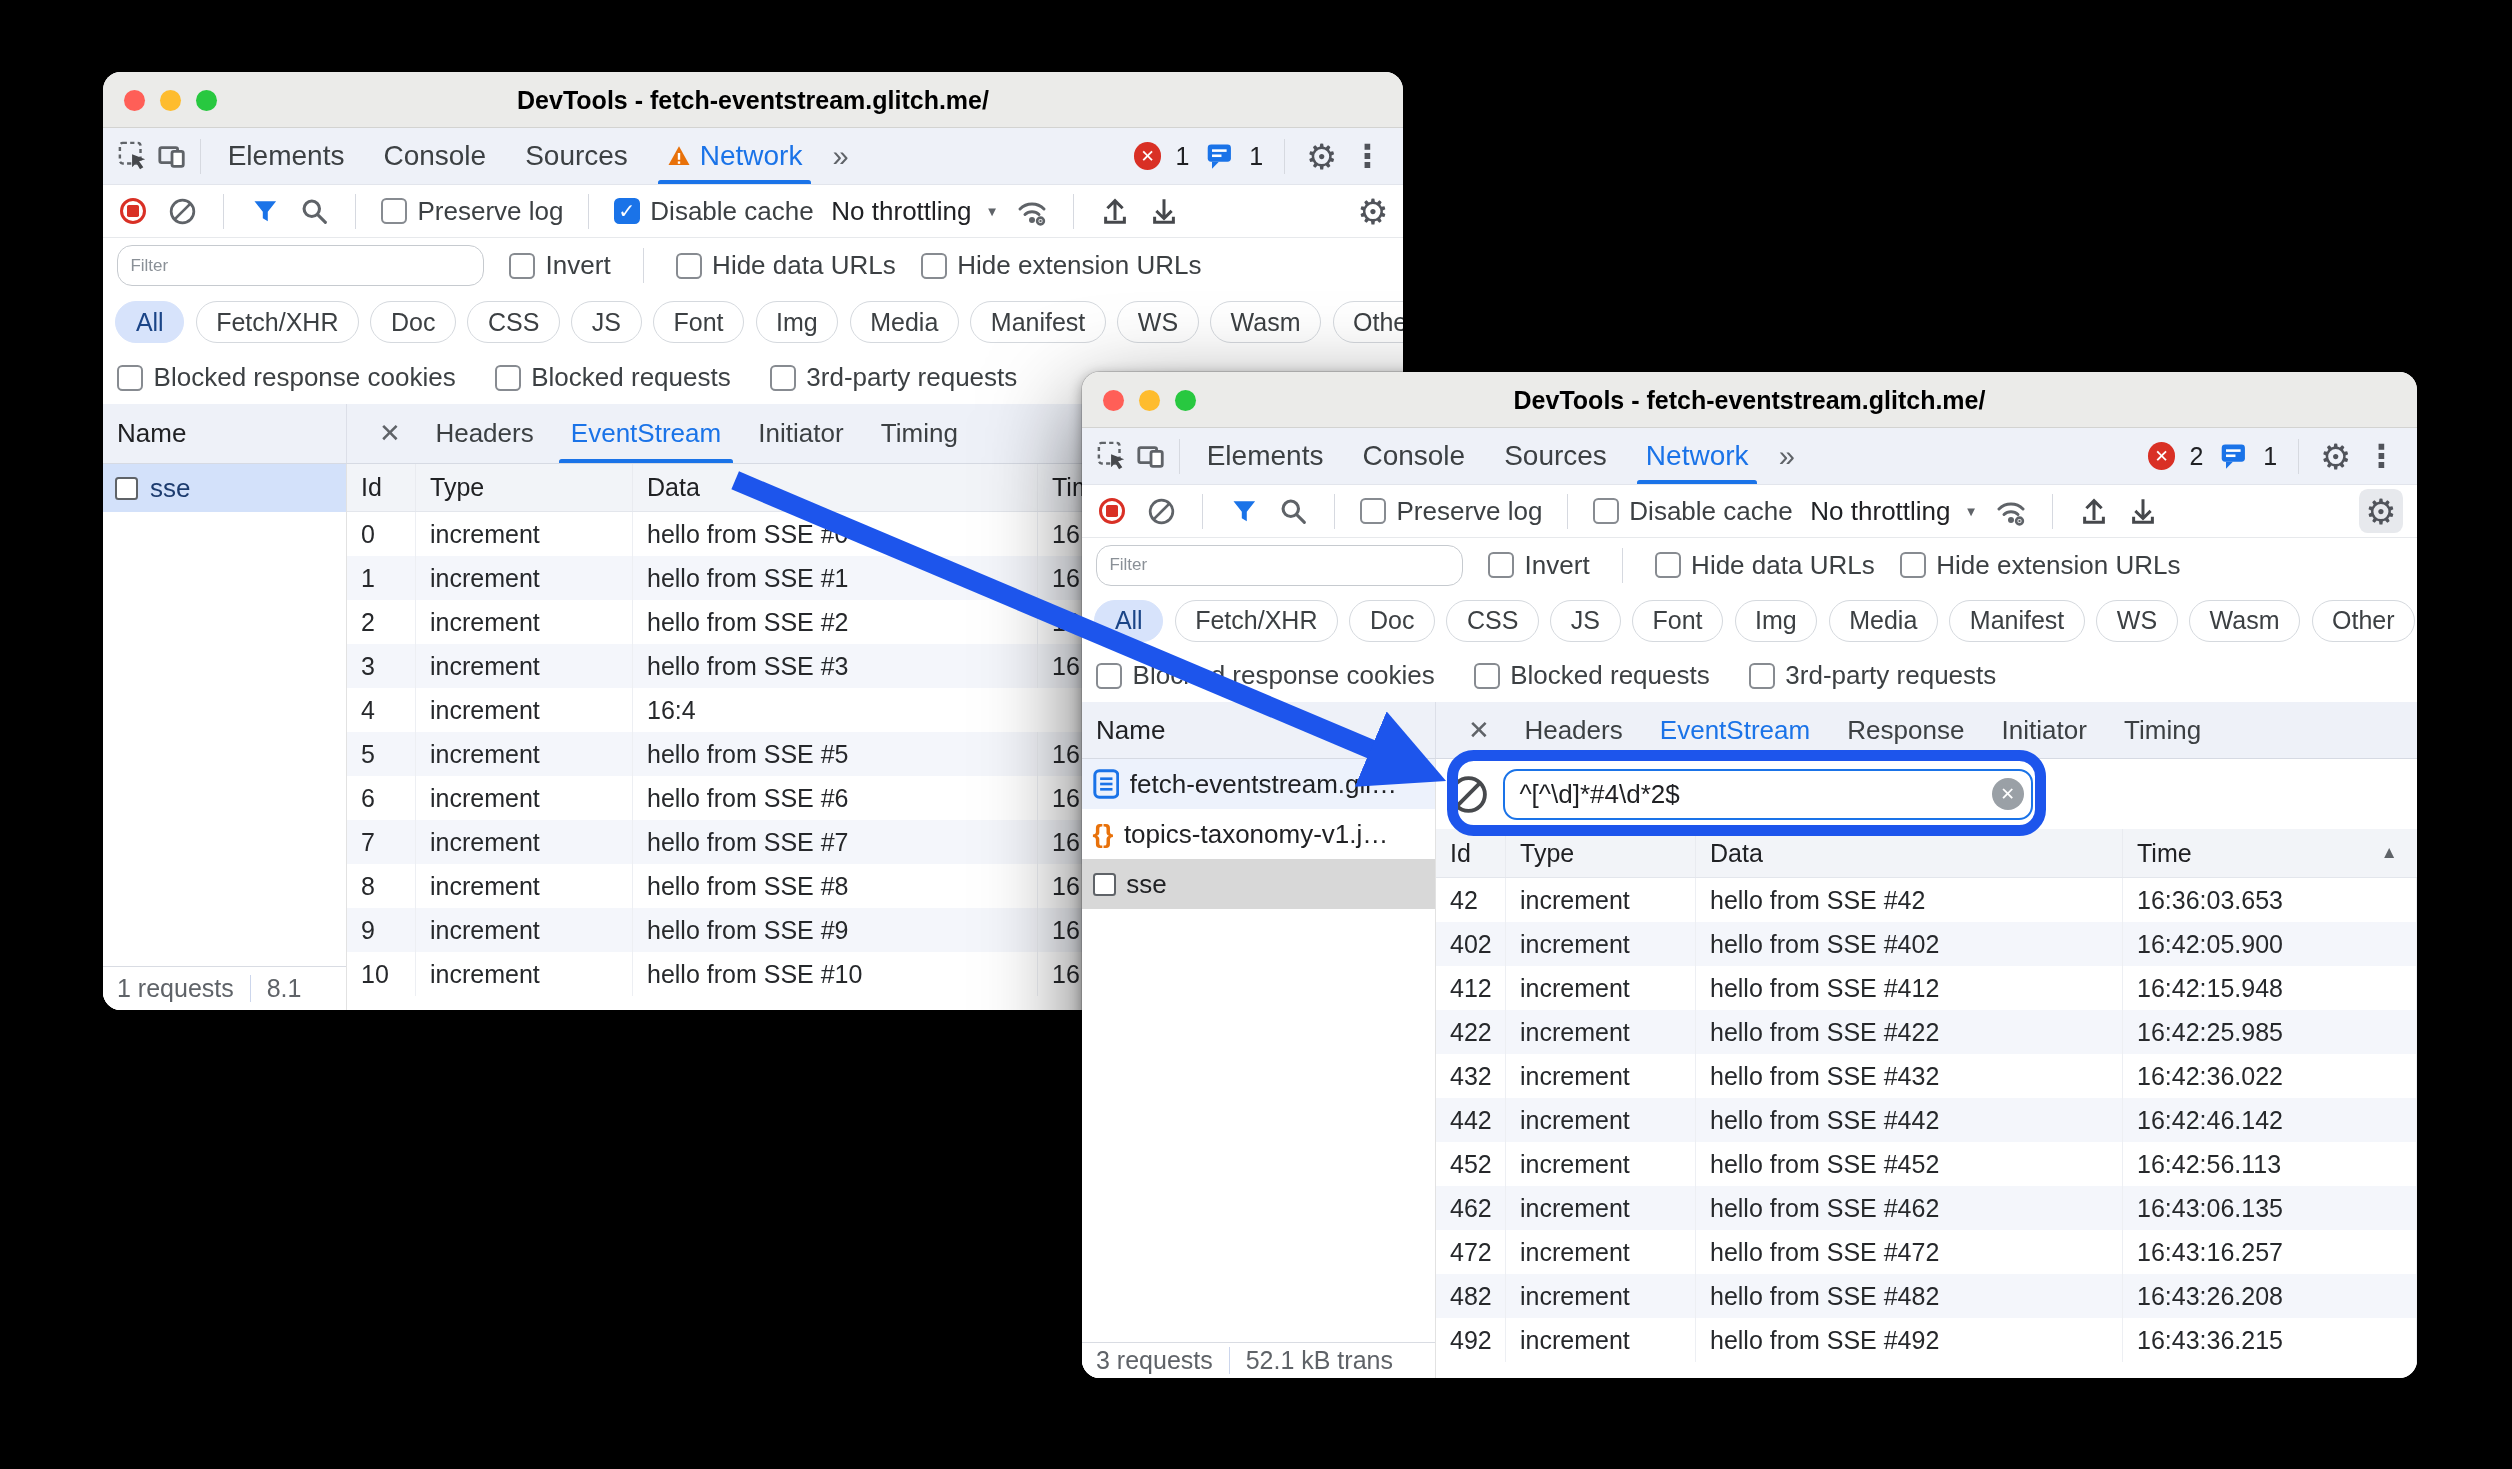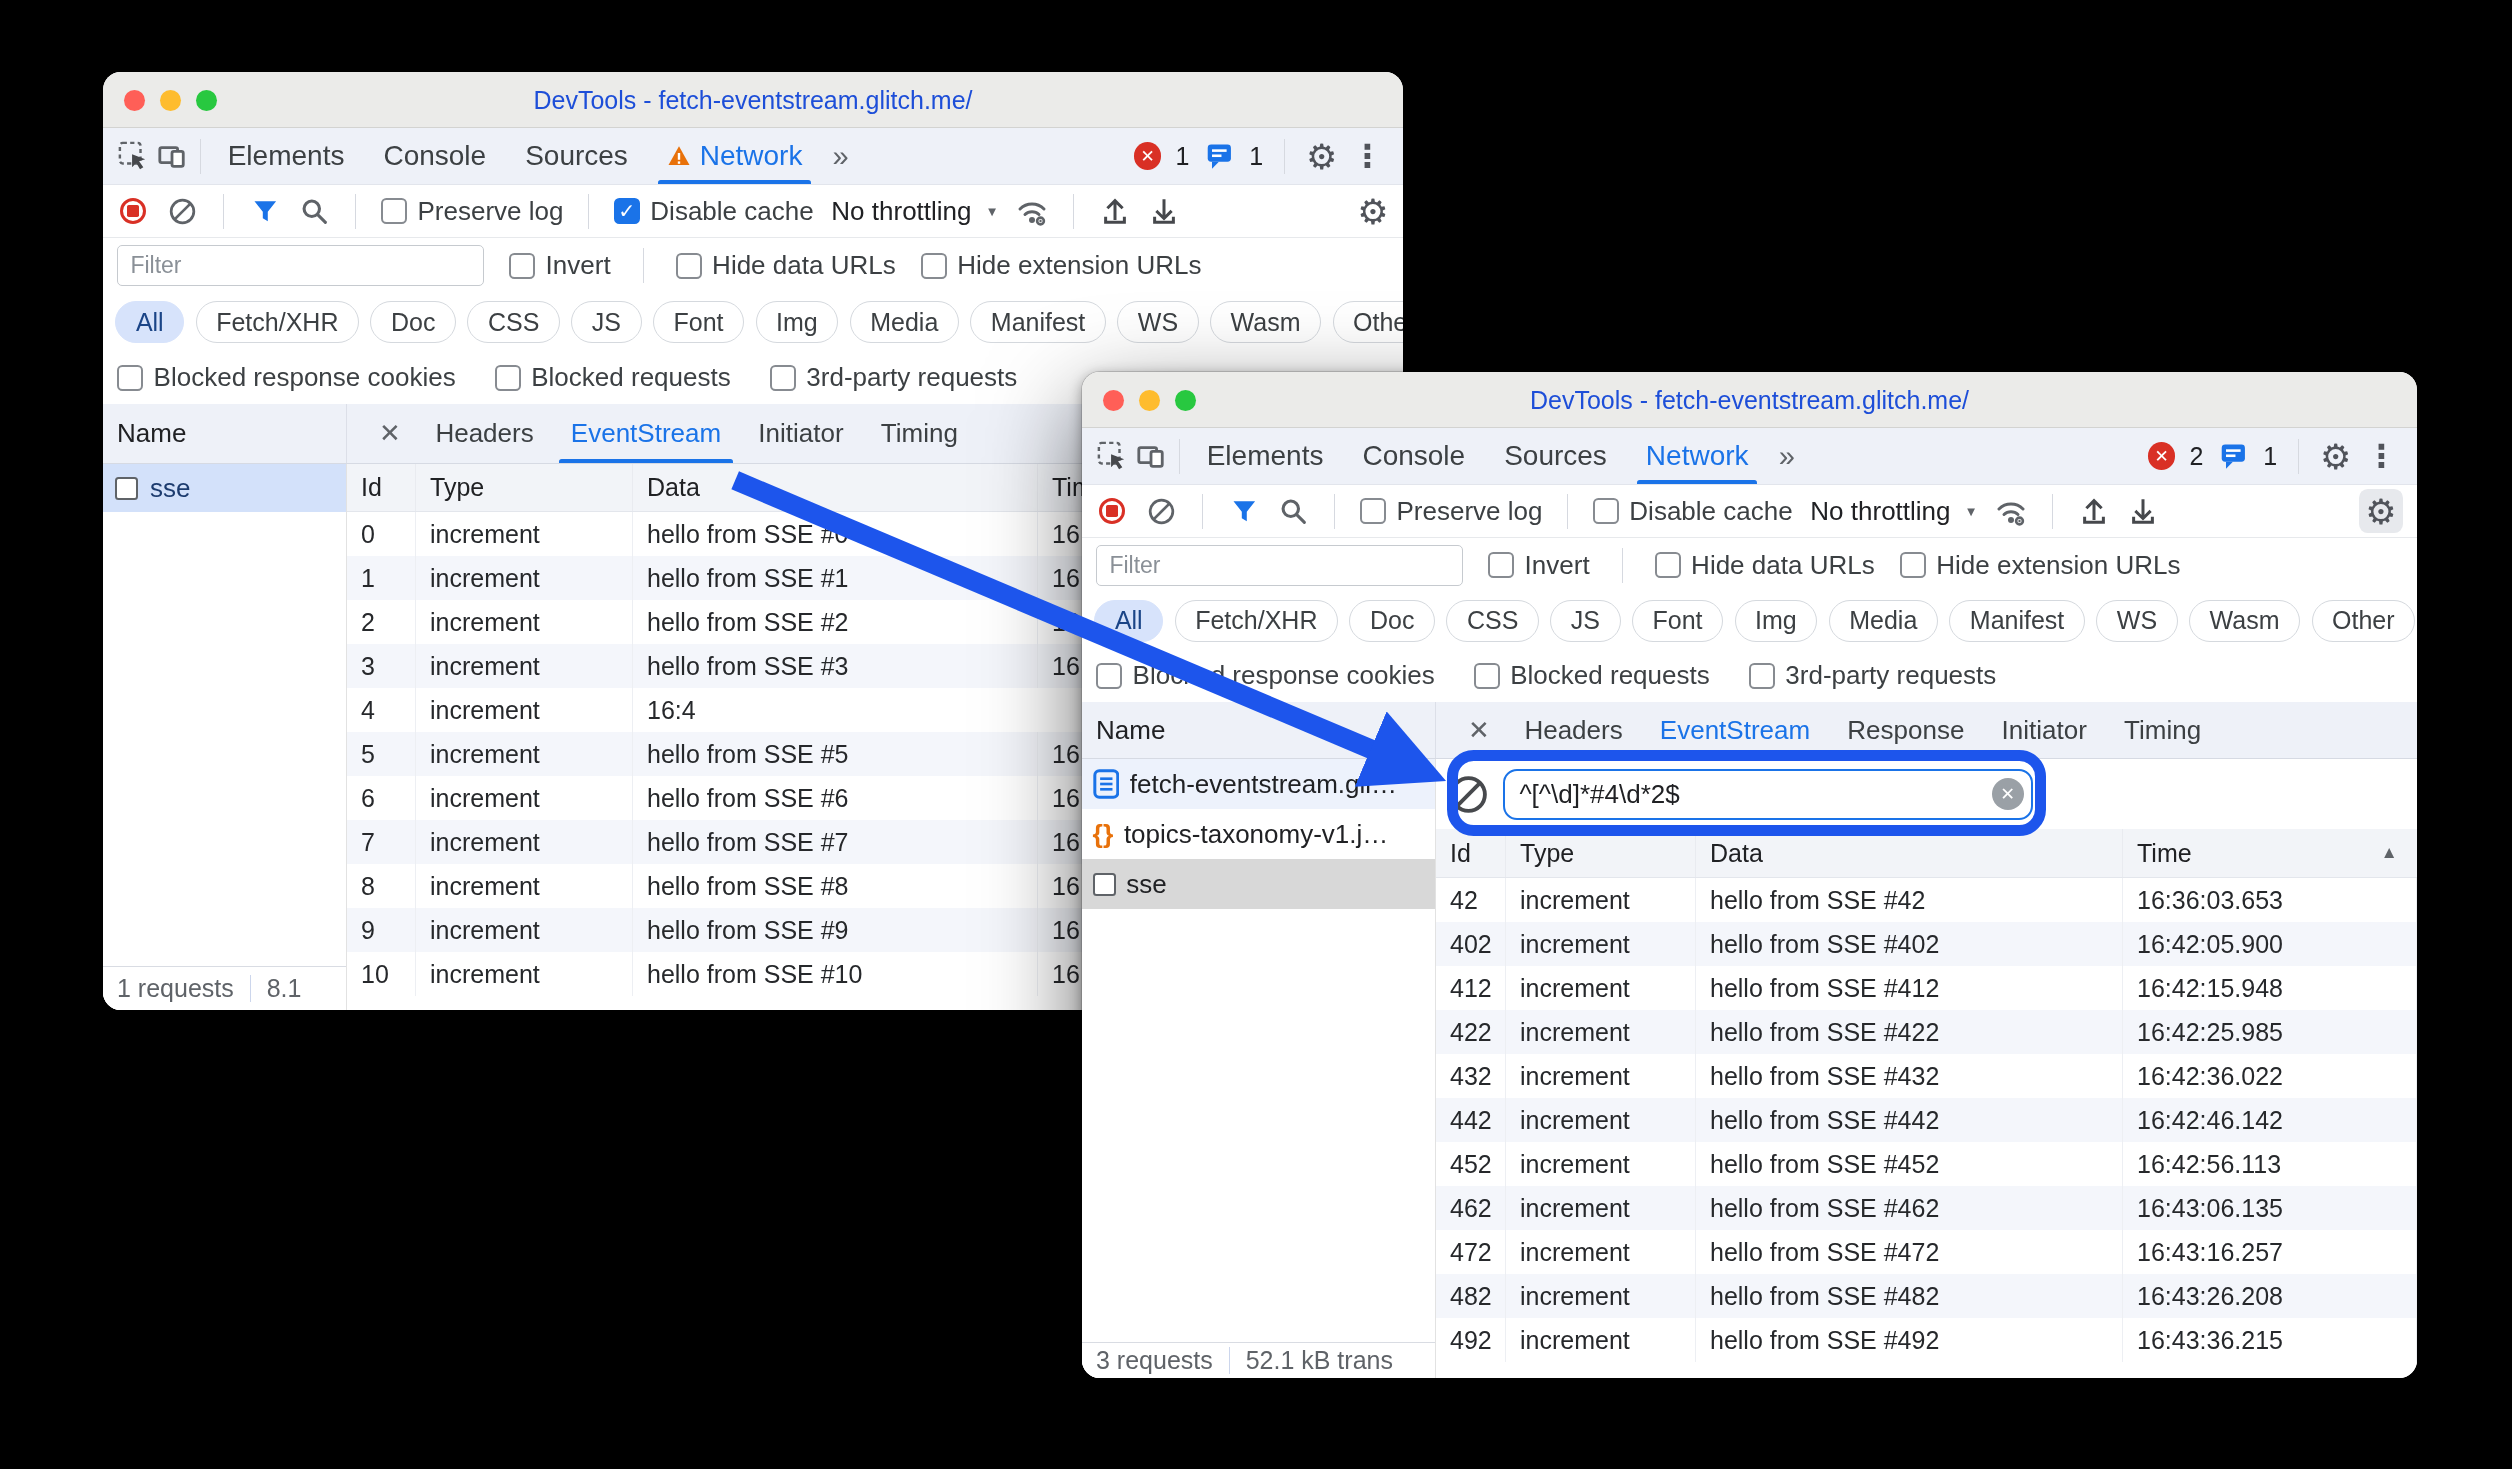--- a/index.html
+++ b/index.html
@@ -9,21 +9,21 @@
 
   
   .window{position:absolute;background:#fff;border-radius:17.7px;overflow:hidden;
     display:flex;flex-direction:column;color:#202124;font-size:25px;
     box-shadow:0 35px 97px rgba(0,0,0,.6),0 3.5px 12.4px rgba(0,0,0,.35),0 0 0 0.9px rgba(0,0,0,.14)}
   .w1{left:103px;top:72px;width:1300px;height:938px;z-index:1}
   .w2{left:1082px;top:372px;width:1335px;height:1006px;z-index:2}
 
   .titlebar{flex:none;height:56px;background:#ebebe9;border-bottom:0.9px solid #d3d3d1;position:relative}
   .titlebar .title{position:absolute;inset:0;text-align:center;line-height:56px;
-    font-weight:400;font-size:25px;color:#1d4ed8;white-space:nowrap}
+    font-weight:700;font-size:25px;color:#000000;white-space:nowrap}
   .lights{position:absolute;left:21px;top:0;height:56px;display:flex;align-items:center;gap:15px}
   .light{width:21px;height:21px;border-radius:50%}
   .light.r{background:#ff5f57}.light.y{background:#febc2e}.light.g{background:#28c840}
 
   
   .tabbar{flex:none;height:57px;background:#eef1f8;display:flex;align-items:stretch;border-bottom:0.9px solid #e2e5ec}
   .tb-left{display:flex;align-items:center;gap:7px;padding:0 5.3px 0 14px}
   .vr{width:0.9px;height:35px;background:#d6d9e0;align-self:center;margin:0 7px;flex:none}
   .tabs{display:flex;align-items:stretch}
   .tab{padding:0 19.5px;display:flex;align-items:center;gap:8.9px;font-size:28px;color:#3c4043;position:relative;white-space:nowrap}
@@ -49,22 +49,22 @@
   .chk.checked .box::after{content:"✓";position:absolute;inset:0;display:flex;align-items:center;
     justify-content:center;color:#fff;font-size:20.4px;font-weight:700}
   .throttle{display:flex;align-items:center;gap:14px;color:#202124;font-size:26px;white-space:nowrap}
   .caret{font-size:13.3px;color:#5f6368}
   .gear-end{margin-left:auto}
   .gear-hl{background:#e7e9ed;border-radius:8.9px;width:44px;height:44px}
 
   
   .filterrow{flex:none;height:55px;display:flex;align-items:center;gap:25px;padding:0 14px}
   .w2 .filterrow{height:54px}
-  input.filter{width:367px;height:41px;border:1.8px solid #c6cacf;border-radius:5px;
-    font-size:23px;padding:0 12.4px;color:#202124;outline:none;flex:none;
+  input.filter{width:367px;height:41px;border:1.8px solid #c6cacf;border-radius:15px;
+    font-size:17px;padding:0 12.4px;color:#202124;outline:none;flex:none;
     font-family:"Liberation Sans","DejaVu Sans",sans-serif}
   input.filter::placeholder{color:#8a9097}
 
   
   .chiprow{flex:none;height:58px;display:flex;align-items:center;padding:0 12.4px;white-space:nowrap}
   .w2 .chiprow{height:57px}
   .chip{height:42px;display:inline-flex;align-items:center;padding:0 19.5px;border:1.8px solid #d5d9de;
     border-radius:23px;margin-right:11.5px;color:#3c4043;font-size:25px;background:#fff}
   .chip.active{background:#d7e3fb;border-color:#d7e3fb;color:#1b4587}
 

